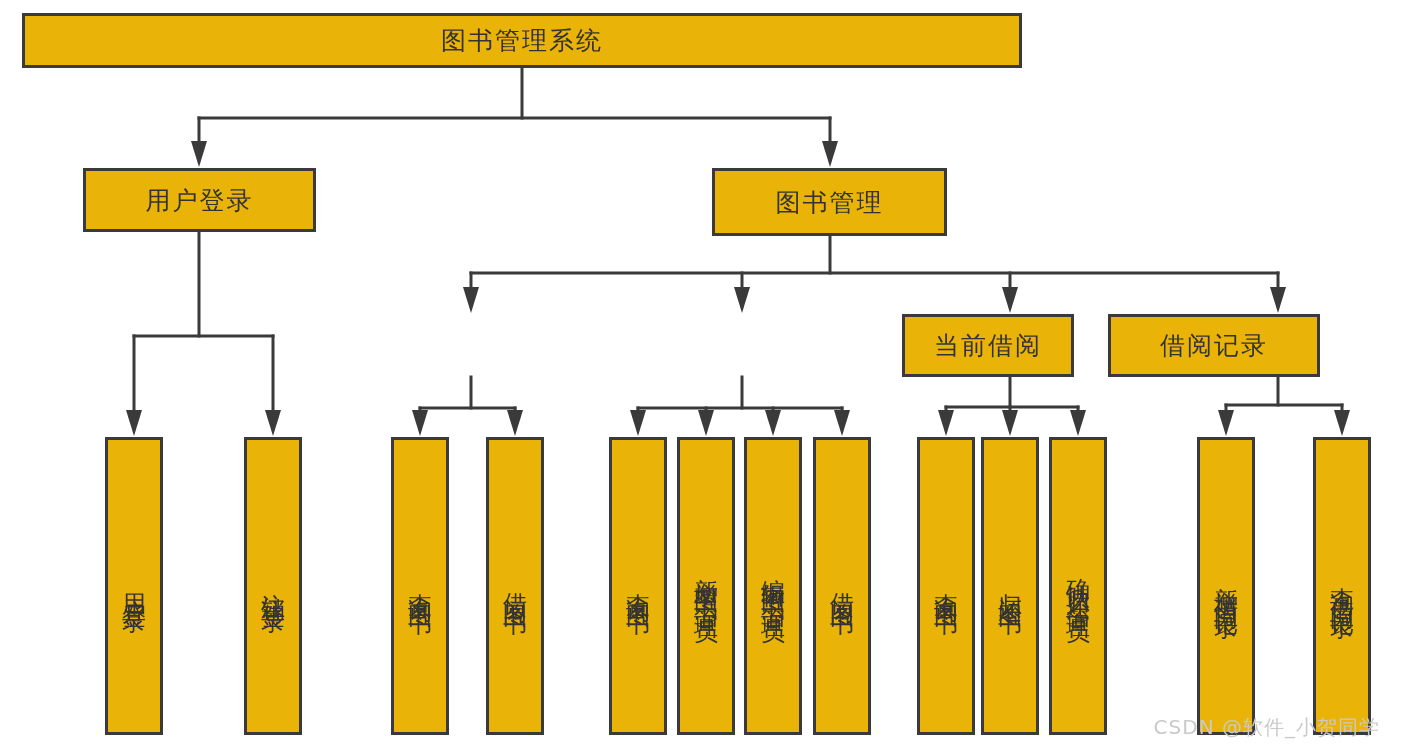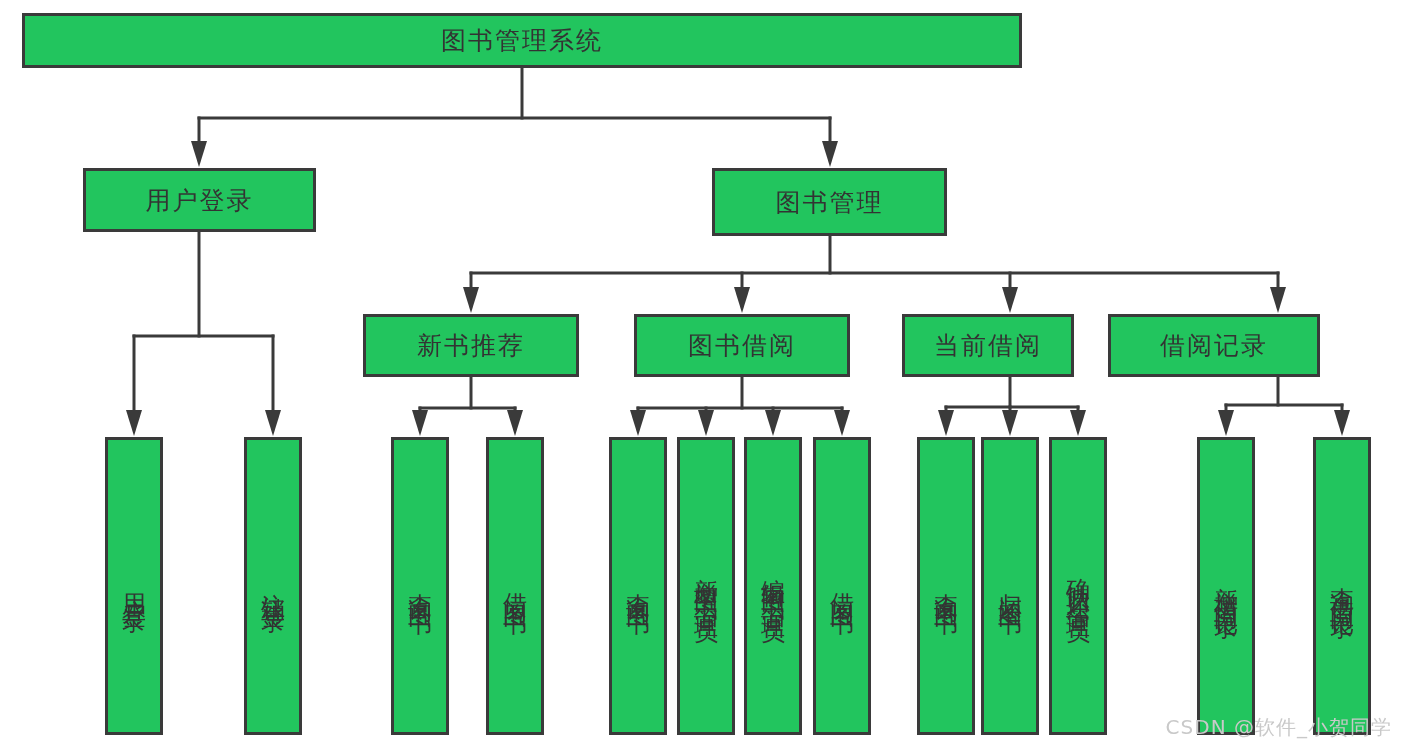--- a/index.html
+++ b/index.html
@@ -13,42 +13,42 @@
   .stage{
     position:relative;
     width:1405px;height:747px;
     background:var(--bg);
     overflow:hidden;
   }
   #edges{position:absolute;left:0;top:0;}
   .node{
     position:absolute;
     box-sizing:border-box;
-    background:#22c55e;
+    background:#eab308;
     border:3px solid var(--line);
     display:flex;align-items:center;justify-content:center;
     z-index:2;
   }
   .node .lbl{
     color:var(--ink);
     white-space:nowrap;
   }
   .node.h .lbl{
     font-size:25px;
     letter-spacing:2px;
   }
   .node.v .lbl{
     writing-mode:vertical-rl;
     text-orientation:mixed;
     font-size:24px;
     letter-spacing:6px;
   }
   .watermark{
     position:absolute;
-    right:13px;bottom:6px;
+    right:25px;bottom:6px;
     font-size:20px;
     color:var(--wm);
     letter-spacing:1px;
     z-index:5;
     white-space:nowrap;
   }
 </style>
 </head>
 <body>
 
@@ -113,26 +113,20 @@
     <span class="lbl">图书管理系统</span>
   </div>
 
   <div class="node h" style="left:83px;top:168px;width:233px;height:64px">
     <span class="lbl">用户登录</span>
   </div>
   <div class="node h" style="left:712px;top:168px;width:235px;height:68px">
     <span class="lbl">图书管理</span>
   </div>
 
-  <div class="node h" style="left:363px;top:314px;width:216px;height:63px">
-    <span class="lbl">新书推荐</span>
-  </div>
-  <div class="node h" style="left:634px;top:314px;width:216px;height:63px">
-    <span class="lbl">图书借阅</span>
-  </div>
   <div class="node h" style="left:902px;top:314px;width:172px;height:63px">
     <span class="lbl">当前借阅</span>
   </div>
   <div class="node h" style="left:1108px;top:314px;width:212px;height:63px">
     <span class="lbl">借阅记录</span>
   </div>
 
   <div class="node v" style="left:105px;top:437px;width:58px;height:298px">
     <span class="lbl">用户登录</span>
   </div>

